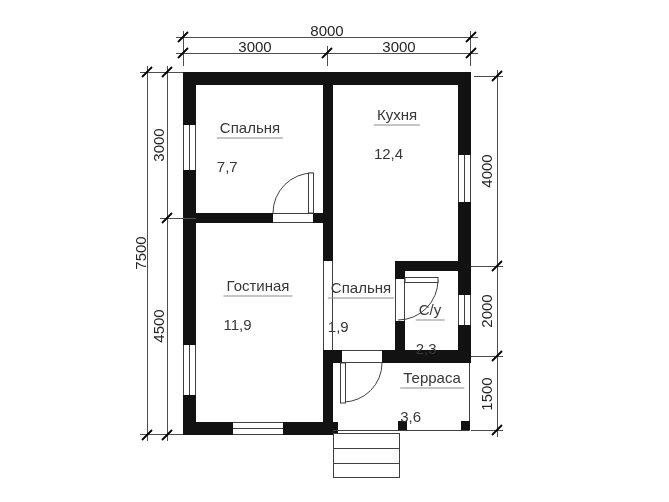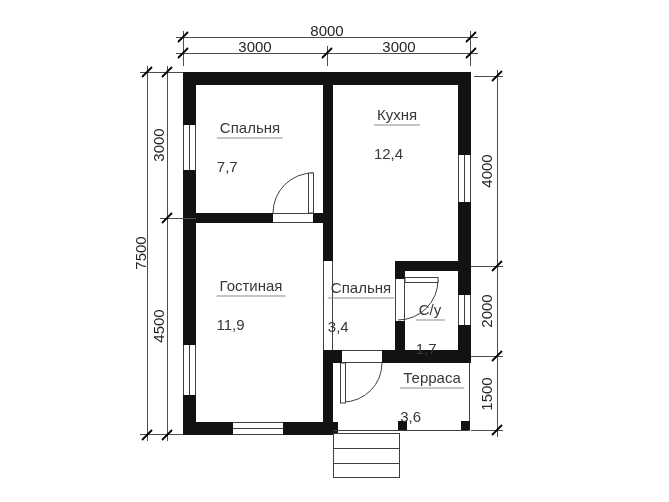--- a/index.html
+++ b/index.html
@@ -165,31 +165,31 @@
   </svg>
 
   <div class="room-label" style="left:250px;top:147px">
     <div class="room-name">Спальня</div>
     <div class="room-area">7,7</div>
   </div>
   <div class="room-label" style="left:397px;top:134px">
     <div class="room-name">Кухня</div>
     <div class="room-area">12,4</div>
   </div>
-  <div class="room-label" style="left:251px;top:305px">
+  <div class="room-label" style="left:258px;top:305px">
     <div class="room-name">Гостиная</div>
     <div class="room-area">11,9</div>
   </div>
   <div class="room-label" style="left:361px;top:307px">
     <div class="room-name">Спальня</div>
-    <div class="room-area">3,4</div>
+    <div class="room-area">1,9</div>
   </div>
   <div class="room-label" style="left:430px;top:329px">
     <div class="room-name">С/у</div>
-    <div class="room-area">1,7</div>
+    <div class="room-area">2,3</div>
   </div>
   <div class="room-label" style="left:432px;top:397px">
     <div class="room-name">Терраса</div>
     <div class="room-area">3,6</div>
   </div>
 
   <div class="dim-label" style="left:327px;top:30px">8000</div>
   <div class="dim-label" style="left:255px;top:46px">3000</div>
   <div class="dim-label" style="left:399px;top:46px">3000</div>
 

